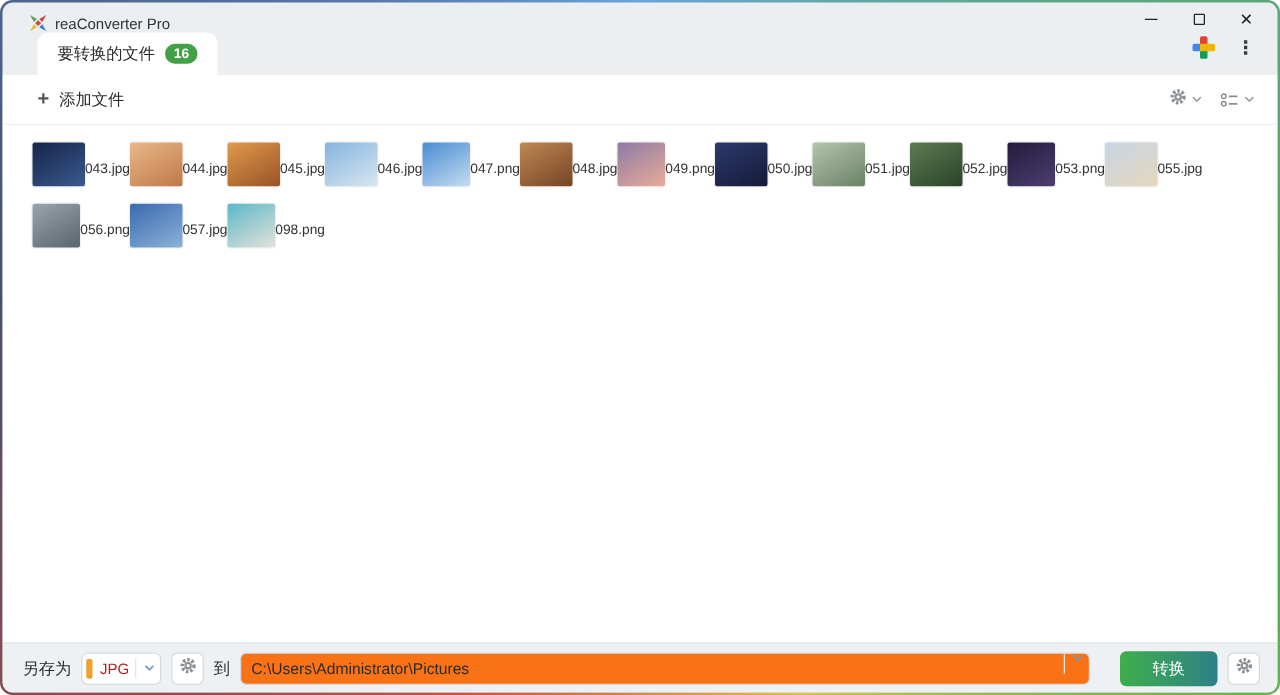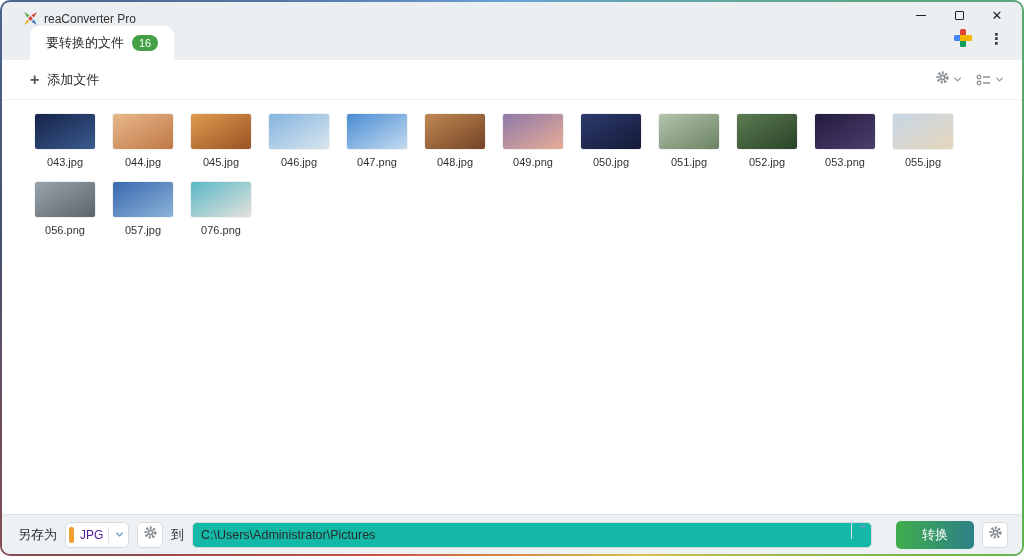--- a/index.html
+++ b/index.html
@@ -16,51 +16,51 @@
   .win-btn { width:38px; height:22px; display:flex; align-items:center; justify-content:center; color:#222; cursor:default; }
   .min-glyph { width:10px; height:0; border-top:1.4px solid #222; display:inline-block; }
   .max-glyph { width:9px; height:9px; border:1.3px solid #222; display:inline-block; border-radius:1px; }
   .close-glyph { font-size:13px; line-height:1; color:#222; }
 
   
   .tabbar { height:34px; display:flex; align-items:flex-start; padding:0 14px 0 28px; flex:0 0 auto; position:relative; }
   .tab { display:flex; align-items:center; gap:8px; font-size:13px; color:#2b2b2b; padding:8px 16px 9px 16px; border-radius:9px 9px 0 0; }
   .tab.active { background:#ffffff; }
   .tab.inactive { color:#3a3a3a; }
-  .tab-badge { background:#43a047; color:#fff; font-size:11px; font-weight:normal; border-radius:9px; padding:2px 7px; line-height:1.1; }
+  .tab-badge { background:#43a047; color:#fff; font-size:11px; font-weight:bold; border-radius:9px; padding:2px 7px; line-height:1.1; }
   .tabbar-right { margin-left:auto; display:flex; align-items:center; gap:10px; padding-bottom:4px; }
   .dots-icon { font-size:15px; font-weight:bold; color:#3a3a3a; letter-spacing:0; line-height:1; padding:0 4px; }
 
   
   .panel { background:#ffffff; flex:1 1 auto; display:flex; flex-direction:column; min-height:0; }
 
   
   .toolbar { height:40px; display:flex; align-items:center; padding:0 18px 0 28px; border-bottom:1px solid #f0f1f2; flex:0 0 auto; }
   .add-files { display:flex; align-items:center; gap:8px; font-size:13px; color:#2b2b2b; cursor:default; }
   .plus-glyph { font-size:16px; color:#555; font-weight:bold; line-height:1; }
   .toolbar-right { margin-left:auto; display:flex; align-items:center; gap:14px; }
   .tool-ic { display:flex; align-items:center; gap:3px; color:#8a8f94; }
 
   
   .grid { padding:14px 0 0 24px; display:flex; flex-wrap:wrap; align-content:flex-start; }
-  .file-item { width:78px; margin-bottom:14px; display:flex; flex-direction:column; align-items:center; }
+  .file-item { width:78px; margin-bottom:14px; display:flex; flex-direction:row; align-items:center; }
   .thumb { width:60px; height:35px; border-radius:2px; box-shadow:0 0 0 1px rgba(0,0,0,0.06); }
   .fname { font-size:11px; color:#333; margin-top:7px; text-align:center; }
 
   
   .footer { height:40px; background:#eef1f4; border-top:1px solid #dfe3e7; display:flex; align-items:center; padding:0 14px 0 16px; gap:8px; flex:0 0 auto; }
   .footer-label { font-size:13px; color:#2b2b2b; flex:0 0 auto;text-align:right; }
   .combo { height:26px; background:#fff; border:1px solid #d7dadd; border-radius:5px; display:flex; align-items:center; overflow:hidden; }
   .format-combo { width:64px; }
   .accent-bar { width:5px; height:16px; background:#f0a030; border-radius:2px; margin:0 6px 0 3px; }
-  .combo-text { font-size:12px; color:#4c1d95; flex:1; }
+  .combo-text { font-size:12px; color:#b91c1c; flex:1; }
   .combo-div { width:1px; height:16px; background:#e2e5e8; margin:0 2px; }
   .chev { padding:0 4px; display:flex; align-items:center; }
   .sq-btn { width:26px; height:26px; background:#fff; border:1px solid #d7dadd; border-radius:5px; display:flex; align-items:center; justify-content:center; }
-  .path-wrap { flex:1 1 auto; height:26px; background:#14b8a6; border:1px solid #d7dadd; border-radius:5px; display:flex; align-items:flex-start; overflow:hidden; }
+  .path-wrap { flex:1 1 auto; height:26px; background:#f97316; border:1px solid #d7dadd; border-radius:5px; display:flex; align-items:flex-start; overflow:hidden; }
   .path-input { flex:1; border:none; outline:none; font-size:12.5px; color:#2b2b2b; padding:0 8px; height:100%; font-family:"Liberation Sans","DejaVu Sans",sans-serif; background:transparent; }
   .convert-btn { width:78px; height:28px; border:none; border-radius:5px; color:#fff; font-size:13px;
                  background:linear-gradient(90deg,#3fae4c,#2e8087); cursor:default; font-family:inherit; }
   .gap-l { margin-left:16px; }
 </style>
 </head>
 <body>
 
 <div class="frame">
   <div class="window">
@@ -203,21 +203,21 @@
           <div class="fname">056.png</div>
         </div>
 
         <div class="file-item">
           <div class="thumb" style="background: linear-gradient(150deg, rgb(58, 106, 176), rgb(140, 178, 216));"></div>
           <div class="fname">057.jpg</div>
         </div>
 
         <div class="file-item">
           <div class="thumb" style="background: linear-gradient(150deg, rgb(90, 184, 200), rgb(228, 226, 218));"></div>
-          <div class="fname">076.png</div>
+          <div class="fname">098.png</div>
         </div>
       </div>
 
     </div>
 
     <div class="footer">
       <span class="footer-label">另存为</span>
       <div class="combo format-combo">
         <span class="accent-bar"></span>
         <span class="combo-text">JPG</span>

